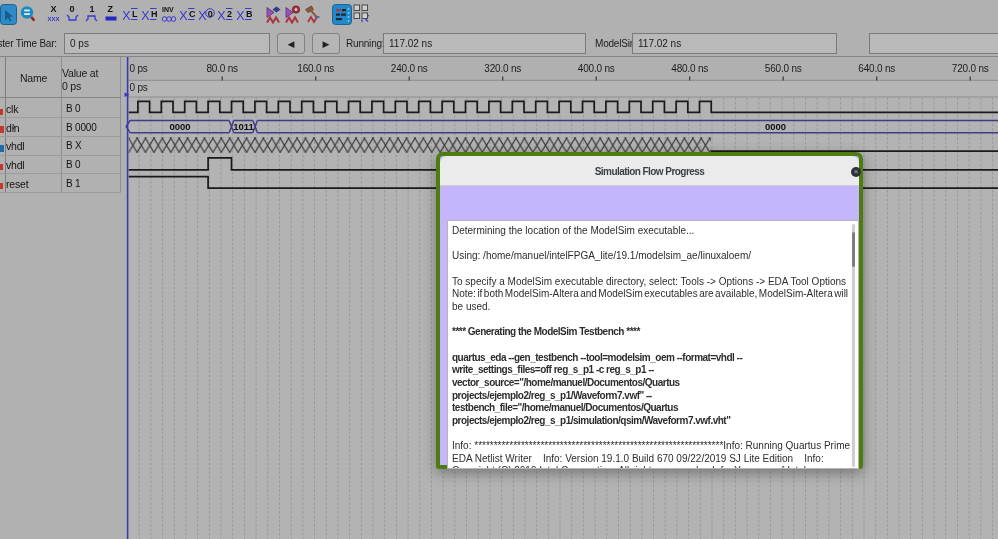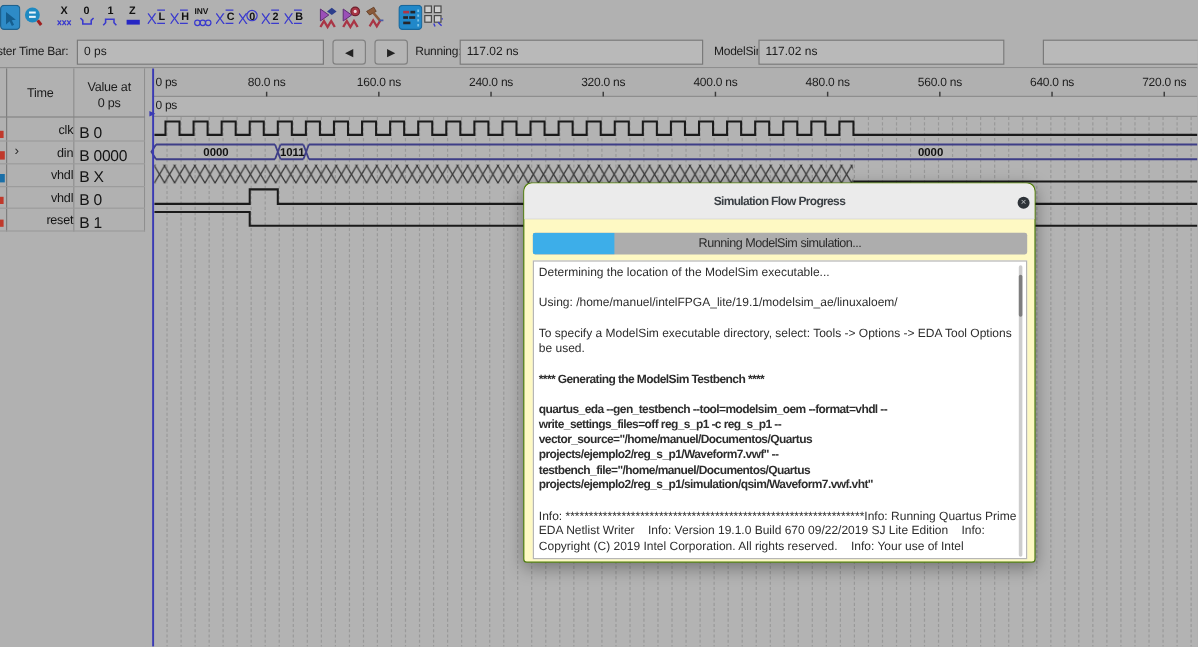--- a/index.html
+++ b/index.html
@@ -1,20 +1,20 @@
 <!DOCTYPE html>
 <html><head><meta charset="utf-8">
 <style>
 *{margin:0;padding:0;box-sizing:border-box}
 html,body{width:998px;height:539px;overflow:hidden;background:#b1b1b1;
 font-family:"Liberation Sans",sans-serif;position:relative}
 .abs{position:absolute}
 .lbl{position:absolute;font-size:10px;letter-spacing:-0.2px;color:#1c1c1c;white-space:nowrap}
-.nm{position:absolute;font-size:10.5px;letter-spacing:-0.2px;color:#141414;white-space:nowrap;width:55px;left:6px;text-align:right}
-.vl{position:absolute;font-size:13px;letter-spacing:-0.2px;color:#141414;white-space:nowrap;left:66px}
+.nm{position:absolute;font-size:10.5px;letter-spacing:-0.2px;color:#141414;white-space:nowrap;width:55px;left:6px;text-align:left}
+.vl{position:absolute;font-size:10px;letter-spacing:-0.2px;color:#141414;white-space:nowrap;left:66px}
 .field{position:absolute;top:33px;height:21px;background:#b9b9b9;border:1px solid #7a7a7a;
 font-size:10px;color:#1c1c1c;padding:4px 0 0 5px;white-space:nowrap}
 .btn{position:absolute;top:33px;height:21px;width:28px;background:#b5b5b5;border:1px solid #818181;
 border-radius:3px;text-align:center;font-size:9px;color:#222;padding-top:5px}
 </style></head>
 <body>
 <div class="abs" style="left:0;top:0;width:998px;height:30px;background:#b1b1b1"></div>
 <svg class="abs" style="left:0px;top:4px" width="17" height="21" viewBox="0 0 17 21">
     <rect x="0.5" y="0.5" width="16" height="20" rx="3" fill="#2e8bc7" stroke="#1f628e"></rect>
     <polygon points="5,6 5,16.5 8,13.7 9.9,17.6 11.7,16.7 9.8,12.9 13.2,12.5" fill="#155e8f"></polygon>
@@ -121,22 +121,22 @@
 <div class="lbl" style="left:595px;top:38px">ModelSim:</div>
 <div class="field" style="left:632px;width:205px">117.02 ns</div>
 <div class="lbl" style="left:888px;top:38px">Start:</div>
 <div class="field" style="left:869px;width:132px"></div>
 <div class="abs" style="left:0;top:56px;width:998px;height:1px;background:#858585"></div>
 
 <div class="abs" style="left:0;top:57px;width:121px;height:482px;background:#b1b1b1"></div>
 <div class="abs" style="left:5px;top:57px;width:1px;height:136px;background:#7e7e7e"></div>
 <div class="abs" style="left:61px;top:57px;width:1px;height:136px;background:#8f8f8f"></div>
 <div class="abs" style="left:120px;top:57px;width:1px;height:136px;background:#8f8f8f"></div>
-<div class="lbl" style="left:6px;top:72px;width:55px;text-align:center;font-size:10.5px">Time</div>
-<div class="lbl" style="left:62px;top:67px;width:58px;text-align:center;line-height:12.5px;font-size:10.5px">Value at<br>0 ps</div>
+<div class="lbl" style="left:6px;top:72px;width:55px;text-align:center;font-size:10.5px">Name</div>
+<div class="lbl" style="left:62px;top:67px;width:58px;text-align:left;line-height:12.5px;font-size:10.5px">Value at<br>0 ps</div>
 <div class="abs" style="left:0;top:97px;width:121px;height:1px;background:#858585"></div>
 <div class="abs" style="left:0;top:117px;width:121px;height:1px;background:#9c9c9c"></div>
 <div class="abs" style="left:0;top:136px;width:121px;height:1px;background:#9c9c9c"></div>
 <div class="abs" style="left:0;top:155px;width:121px;height:1px;background:#9c9c9c"></div>
 <div class="abs" style="left:0;top:173px;width:121px;height:1px;background:#9c9c9c"></div>
 <div class="abs" style="left:0;top:192px;width:121px;height:1px;background:#9c9c9c"></div>
 <div class="nm" style="top:103px">clk</div>
 <div class="nm" style="top:121.5px">din</div>
 <div class="nm" style="top:140px">vhdl</div>
 <div class="nm" style="top:159px">vhdl</div>
@@ -194,35 +194,32 @@
 <text x="243.6" y="130">1011</text>
 <text x="775.5" y="130">0000</text>
 </g>
 <rect x="128.7" y="137.2" width="582.3" height="15.6" fill="url(#xh)"></rect>
 <path d="M711,151.2 H998" stroke="#1a1a1a" stroke-width="1.7" fill="none"></path>
 <path d="M128.7,169.9 H208.1 V157.8 H231.5 V169.9 H998" stroke="#1a1a1a" stroke-width="1.7" fill="none"></path>
 <path d="M128.7,176.6 H208.1 V188.2 H998" stroke="#1a1a1a" stroke-width="1.7" fill="none"></path>
 <line x1="127.6" y1="57" x2="127.6" y2="539" stroke="#3a3ab4" stroke-width="1.6"></line>
 </svg>
 
-<div class="abs" style="left:436px;top:152px;width:427px;height:317px;background:#fef9c3;
-border:1px solid #4d7c0f;border-radius:7px 7px 3px 3px;box-shadow:0 4px 14px rgba(0,0,0,0.35)">
+<div class="abs" style="left:436px;top:152px;width:427px;height:317px;background:#c4b5fd;
+border:4px solid #4d7c0f;border-radius:7px 7px 3px 3px;box-shadow:0 4px 14px rgba(0,0,0,0.35)">
   <div class="abs" style="left:0;top:0;width:100%;height:30px;background:#ebebeb;border-bottom:1px solid #cecece;border-radius:7px 7px 0 0"></div>
   <div class="abs" style="left:0;top:10px;width:100%;text-align:center;font-size:10px;font-weight:bold;letter-spacing:-0.55px;color:#3a3f44">Simulation Flow Progress</div>
   <div class="abs" style="left:411px;top:11px;width:10px;height:10px;border-radius:50%;background:#2e3338;text-align:center;font-size:8px;line-height:10px;color:#b8bcbf">×</div>
-  <div class="abs" style="left:7px;top:41px;width:412px;height:17.5px;background:#adadad;border-radius:2px;overflow:hidden">
-    <div class="abs" style="left:0;top:0;width:68px;height:100%;background:#3daee9"></div>
-    <div class="abs" style="left:0;top:3px;width:100%;text-align:center;font-size:10.5px;letter-spacing:-0.4px;color:#2b2b2b">Running ModelSim simulation...</div>
-  </div>
   <div class="abs" style="left:7px;top:63.5px;width:412px;height:249px;background:#ffffff;border:1px solid #b6b6b6;overflow:hidden">
     <div class="abs" style="left:4px;top:4.5px;font-size:10px;line-height:12.65px;color:#2d2d2d;white-space:pre">Determining the location of the ModelSim executable...
 
 Using: /home/manuel/intelFPGA_lite/19.1/modelsim_ae/linuxaloem/
 
 To specify a ModelSim executable directory, select: Tools -&gt; Options -&gt; EDA Tool Options
+<span style="word-spacing:-1.3px">Note: if both ModelSim-Altera and ModelSim executables are available, ModelSim-Altera will</span>
 be used.
 
 <b style="letter-spacing:-0.5px">**** Generating the ModelSim Testbench ****</b>
 
 <b style="letter-spacing:-0.5px">quartus_eda --gen_testbench --tool=modelsim_oem --format=vhdl --
 write_settings_files=off reg_s_p1 -c reg_s_p1 --
 vector_source="/home/manuel/Documentos/Quartus
 projects/ejemplo2/reg_s_p1/Waveform7.vwf" --
 testbench_file="/home/manuel/Documentos/Quartus
 projects/ejemplo2/reg_s_p1/simulation/qsim/Waveform7.vwf.vht"</b>

